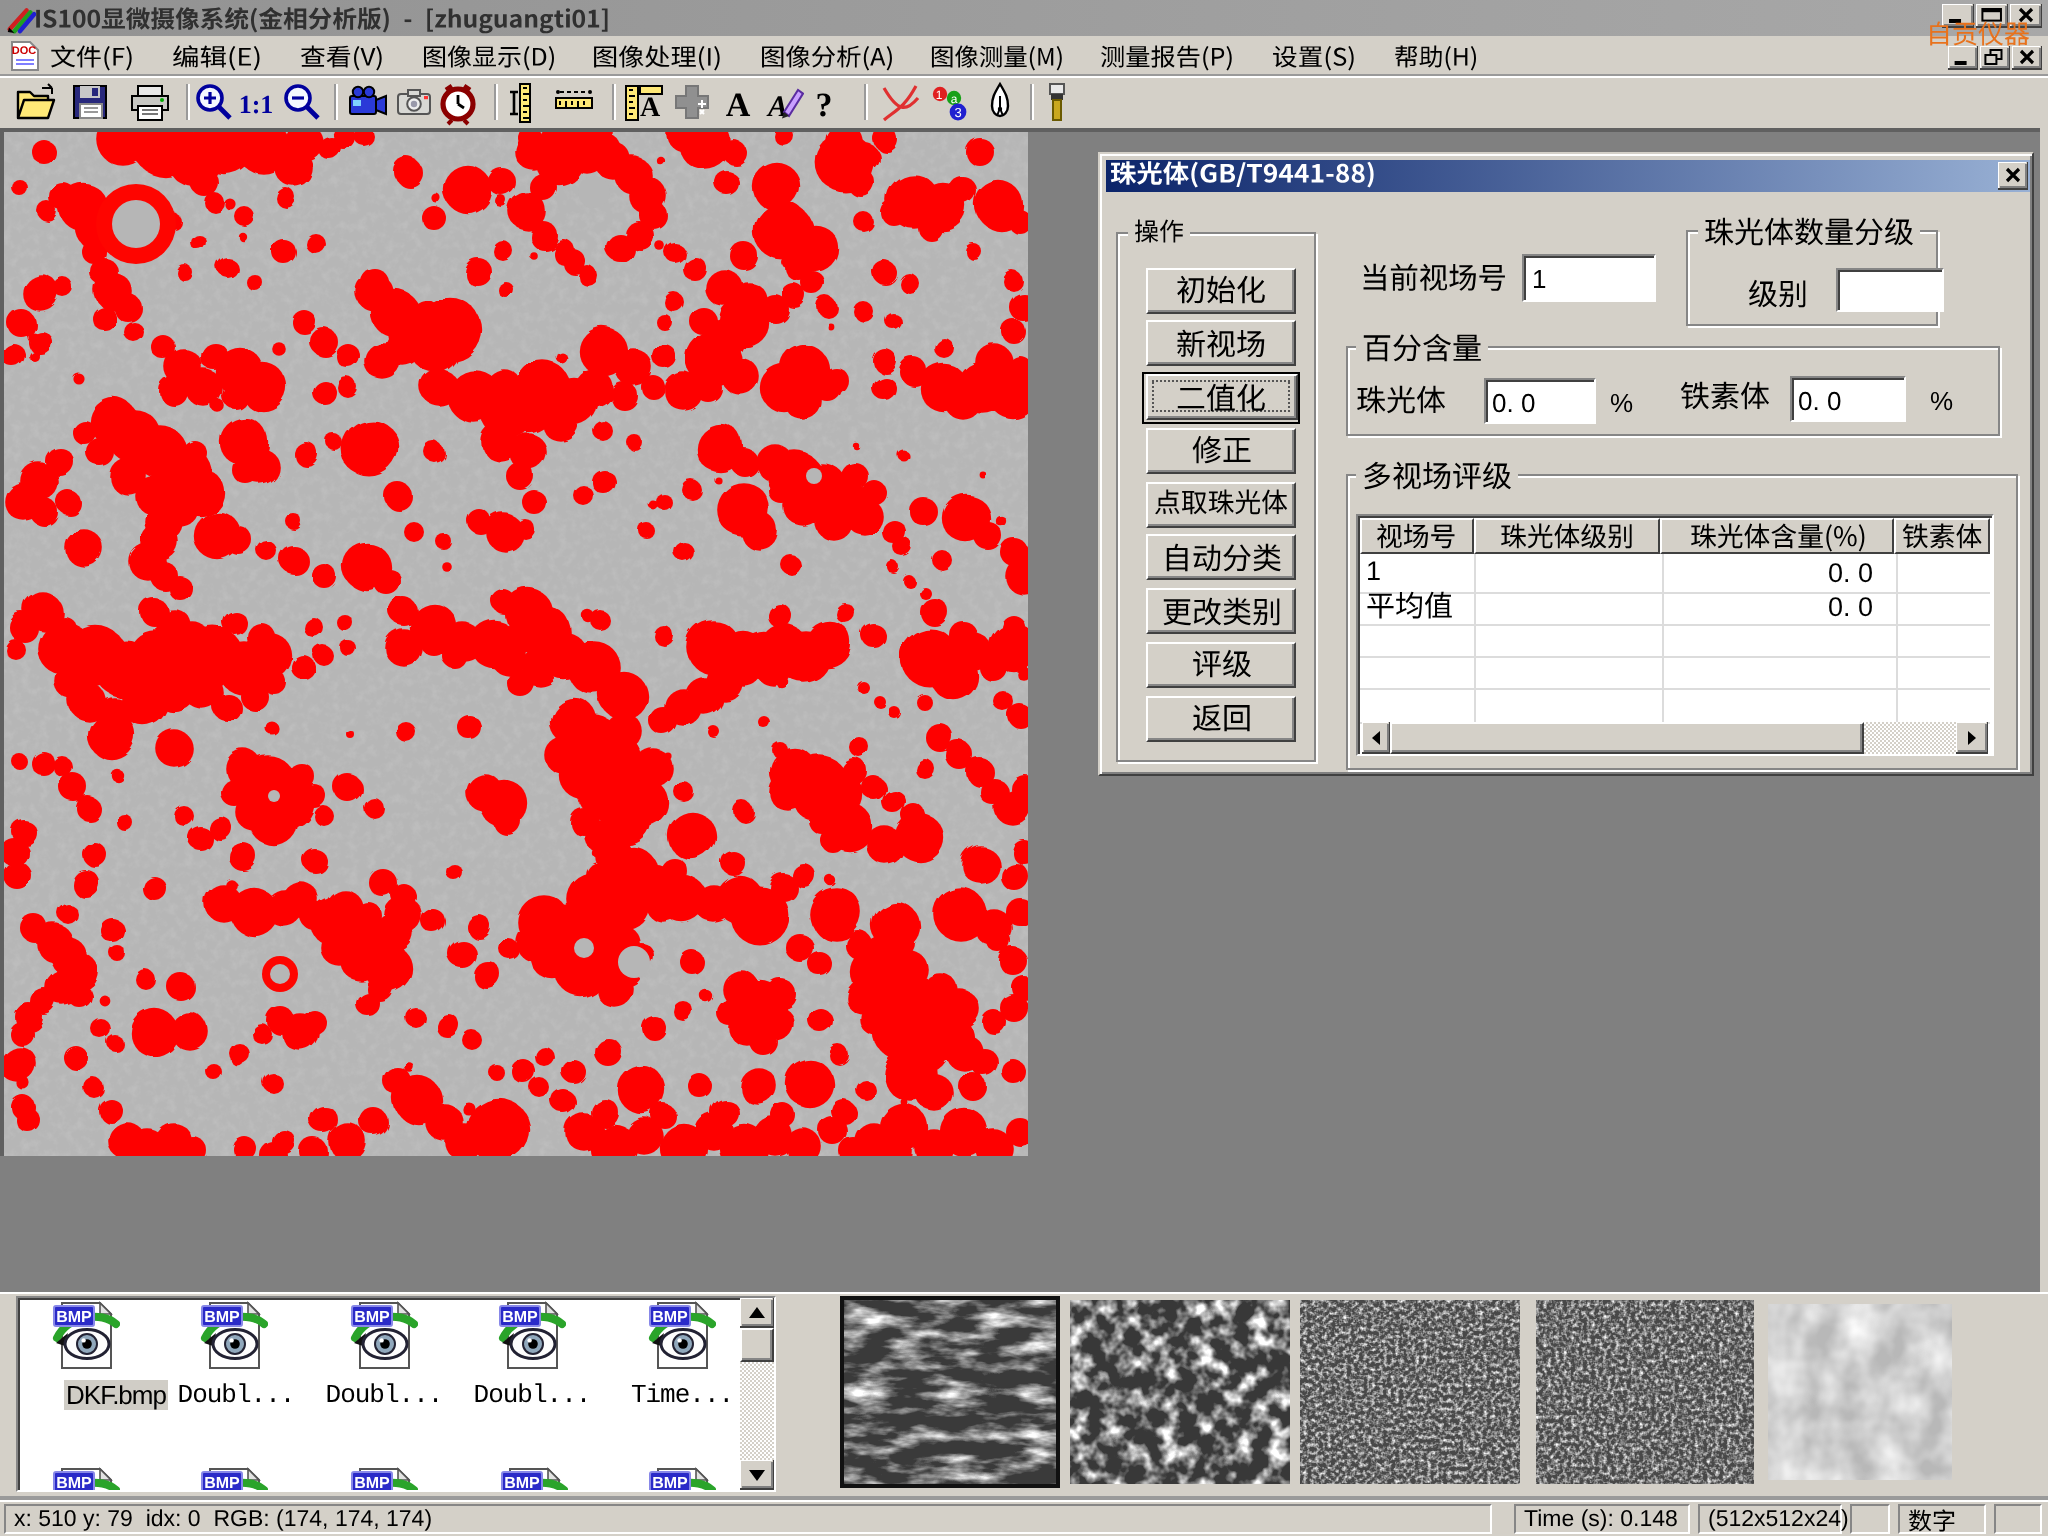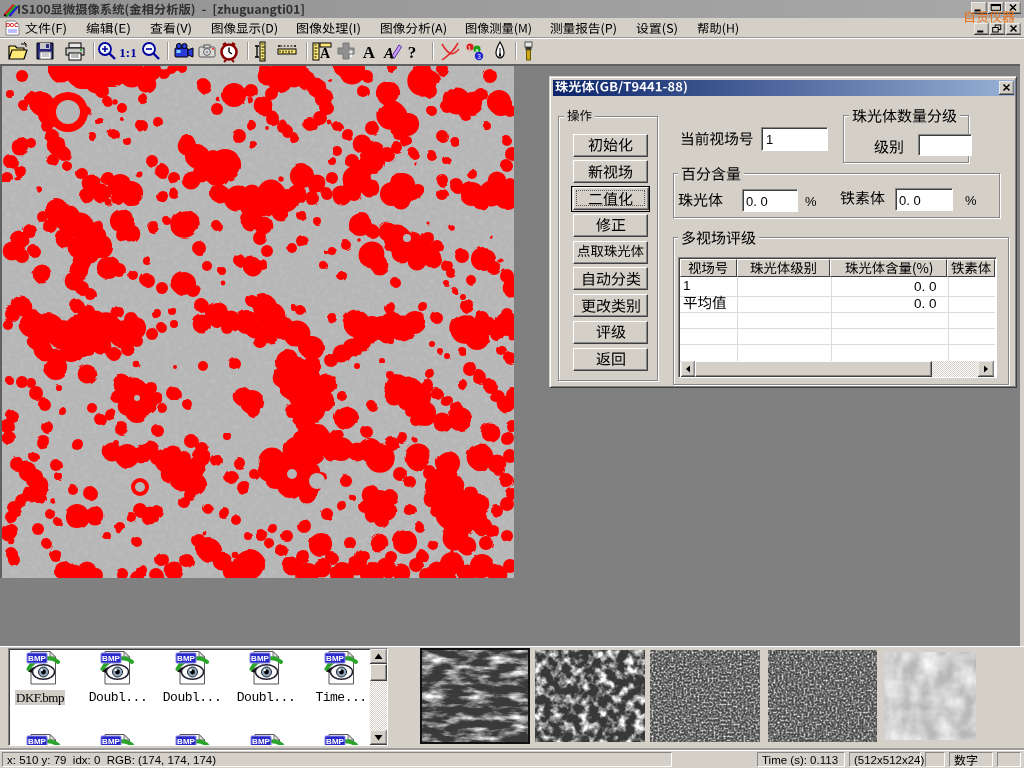--- a/index.html
+++ b/index.html
@@ -1400,21 +1400,21 @@
     <path d="M24 1.5 l5.5 5.5 h-5.5z" fill="#e2e2e2" stroke="#555" stroke-width="0.8"></path>
     <path d="M2.5 19 C8 7.5 25 5.5 32 12" fill="none" stroke="#2aa42a" stroke-width="4" stroke-linecap="round"></path>
     <path d="M2 21.5 l6 -5 l-1.5 6.5z" fill="#111"></path>
     <ellipse cx="17.5" cy="22" rx="11" ry="7.2" fill="#fdfdfd" stroke="#223" stroke-width="1.5"></ellipse>
     <circle cx="17.5" cy="22" r="5" fill="#90a8bc" stroke="#223" stroke-width="1"></circle>
     <circle cx="17.5" cy="22" r="2.4" fill="#000"></circle>
     <circle cx="15.8" cy="20.2" r="1.1" fill="#fff"></circle>
     <rect x="1" y="3" width="20" height="10" rx="1" fill="#2a2ac8" stroke="#8888e8" stroke-width="1"></rect>
     <text x="11" y="11" text-anchor="middle" font-family="Liberation Sans" font-size="8" font-weight="bold" fill="#fff">BMP</text>
   </svg>
-<div class="abs" style="left:6px;top:690px;width:68px;text-align:center;font-family:Liberation Serif, serif;font-size:13px;letter-spacing:-0.5px"><span style="background:#d0cdc6;padding:0 1px">DKF.bmp</span></div>
+<div class="abs" style="left:24px;top:690px;width:68px;text-align:center;font-family:Liberation Sans, sans-serif;font-size:13px;letter-spacing:-0.5px"><span style="background:#d0cdc6;padding:0 1px">DKF.bmp</span></div>
 <div class="abs" style="left:26px;top:733px;width:34px;height:12px;overflow:hidden">
     <svg class="abs" style="left:0px;top:0px" width="34" height="36" viewBox="0 0 34 36">
       <path d="M5 1.5 h19 l5.5 5.5 v27 H5z" fill="#fff" stroke="#555" stroke-width="1"></path>
       <path d="M24 1.5 l5.5 5.5 h-5.5z" fill="#e2e2e2" stroke="#555" stroke-width="0.8"></path>
       <path d="M2.5 19 C8 7.5 25 5.5 32 12" fill="none" stroke="#2aa42a" stroke-width="4" stroke-linecap="round"></path>
       <path d="M2 21.5 l6 -5 l-1.5 6.5z" fill="#111"></path>
       <ellipse cx="17.5" cy="22" rx="11" ry="7.2" fill="#fdfdfd" stroke="#223" stroke-width="1.5"></ellipse>
       <circle cx="17.5" cy="22" r="5" fill="#90a8bc" stroke="#223" stroke-width="1"></circle>
       <circle cx="17.5" cy="22" r="2.4" fill="#000"></circle>
       <circle cx="15.8" cy="20.2" r="1.1" fill="#fff"></circle>
@@ -1595,22 +1595,22 @@
         <filter id="th5" x="0" y="0" width="100%" height="100%">
           <feTurbulence type="fractalNoise" baseFrequency="0.055 0.05" numOctaves="3" seed="17"></feTurbulence>
           <feColorMatrix type="matrix" values="0 0 0 0 1, 0 0 0 0 1, 0 0 0 0 1, 1.5 0 0 0 -0.42"></feColorMatrix>
           <feComposite in2="SourceGraphic" operator="in"></feComposite>
         </filter>
       </defs>
       <rect width="92" height="88" fill="#b8b8b8"></rect>
       <rect width="92" height="88" fill="#f0f0f0" filter="url(#th5)"></rect>
     </svg></div>
 <div id="statusbar"></div>
-<div class="ssec" style="left:2px;width:670px">x: 510 y: 79&nbsp;&nbsp;idx: 0&nbsp;&nbsp;RGB: (174, 174, 174)</div>
-<div class="ssec" style="left:757px;width:88px">Time (s): 0.113</div>
+<div class="ssec" style="left:2px;width:744px">x: 510 y: 79&nbsp;&nbsp;idx: 0&nbsp;&nbsp;RGB: (174, 174, 174)</div>
+<div class="ssec" style="left:757px;width:88px">Time (s): 0.148</div>
 <div class="ssec" style="left:849px;width:72px">(512x512x24)</div>
 <div class="ssec" style="left:925px;width:20px"></div>
 <div class="ssec" style="left:949px;width:44px;text-align:center">
     <svg class="ct" width="24.0" height="13.8" viewBox="0 -90 200 115" preserveAspectRatio="none" style="fill:#000">
       <use href="#g105" x="0"></use>
       <use href="#g114" x="100"></use>
     </svg>
   </div>
 <div class="ssec" style="left:997px;width:24px"></div>
 </body></html>

